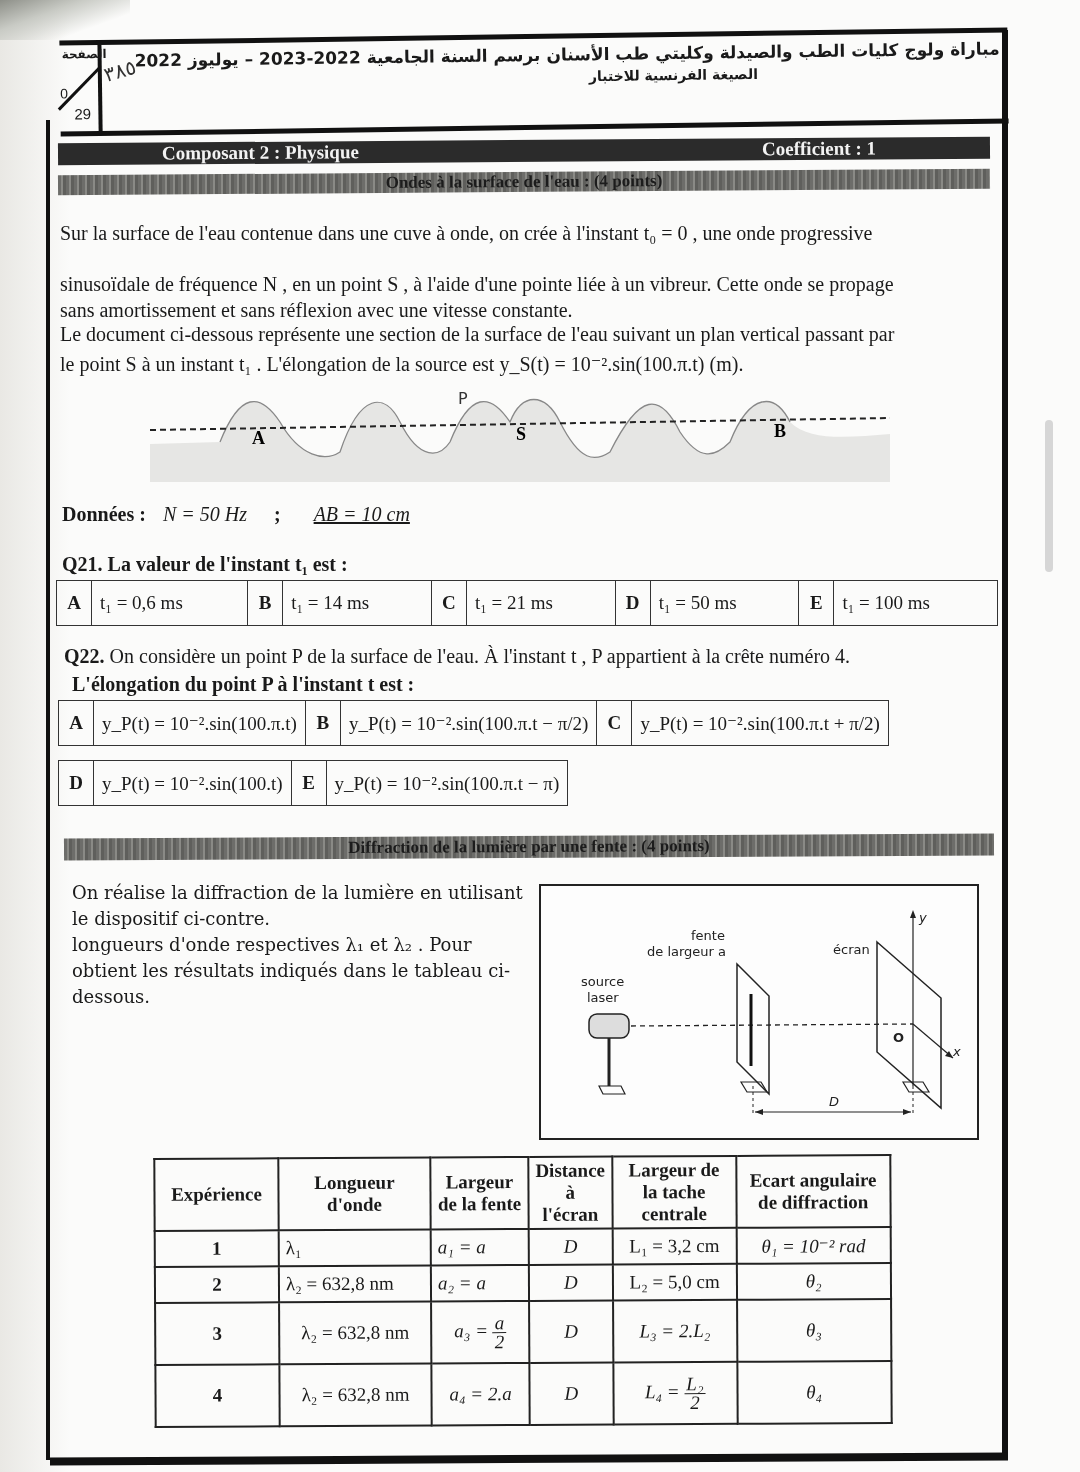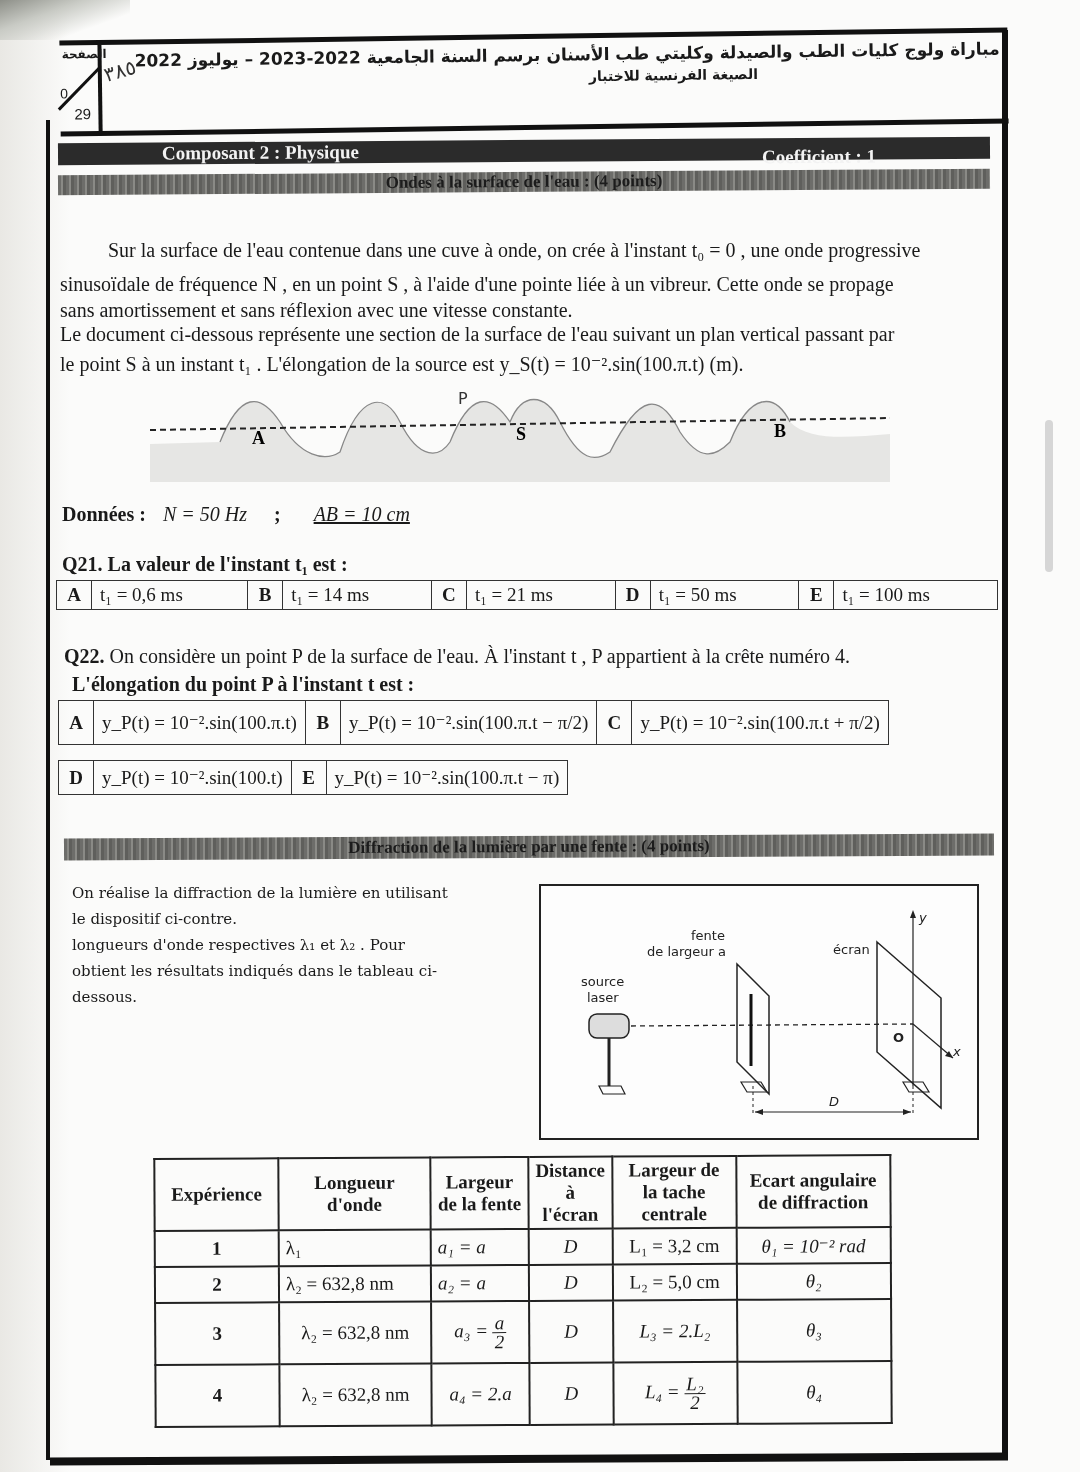--- a/index.html
+++ b/index.html
@@ -29,36 +29,36 @@
   .header-cell .cellz { position:absolute; left:0px; top:40px; font-family:"Liberation Sans",sans-serif; font-size:14px; }
   .header-cell .cellar { position:absolute; left:2px; top:2px; font-family:"DejaVu Sans",sans-serif; font-size:12px; font-weight:bold; direction:rtl; }
   .hand-note { position:absolute; left:44px; top:14px; font-family:"DejaVu Sans",sans-serif; font-size:20px; color:#333; transform:rotate(-15deg); }
   .header-title { position:absolute; right:8px; top:6px; font-family:"DejaVu Sans",sans-serif; font-weight:bold; font-size:17px; direction:rtl; white-space:nowrap; }
   .header-sub { position:absolute; right:250px; top:30px; font-family:"DejaVu Sans",sans-serif; font-weight:bold; font-size:14px; direction:rtl; }
 
   
   .banner-dark { position:absolute; left:58px; top:140px; width:932px; height:22px; background:#2b2b2b;
     color:#f2f2f2; font-weight:bold; font-size:19px; transform:rotate(-0.4deg); }
   .banner-dark .l { position:absolute; left:104px; top:0; }
-  .banner-dark .r { position:absolute; right:114px; top:8px; }
+  .banner-dark .r { position:absolute; right:114px; top:0; }
   .banner-gray { position:absolute; background:repeating-linear-gradient(90deg,#6d6d6a 0 3px,#8a8a86 3px 5px,#5f5f5c 5px 8px);
     color:#1c1c1c; font-weight:bold; font-size:17px; text-align:center; }
   .banner-1 { left:58px; top:172px; width:932px; height:20px; transform:rotate(-0.4deg); line-height:20px; }
   .banner-2 { left:64px; top:836px; width:930px; height:22px; transform:rotate(-0.3deg); line-height:22px; }
 
   .para { position:absolute; font-size:20px; line-height:28px; white-space:nowrap; }
   .it { font-style:italic; }
   .b { font-weight:bold; }
 
   
   .wave-fig { position:absolute; left:150px; top:382px; width:740px; height:100px; }
 
   
   table.ans { position:absolute; border-collapse:collapse; font-size:19px; background:transparent; }
-  table.ans td { border:1px solid #333; padding:0 8px; height:28px; white-space:nowrap; }
+  table.ans td { border:1px solid #333; padding:8px 8px; height:28px; white-space:nowrap; }
   table.ans td.lab { font-weight:bold; text-align:center; width:22px; padding:0 6px; }
 
   
   .diagram { position:absolute; left:539px; top:884px; width:436px; height:252px; border:2px solid #222; background:#fdfdfd; }
 
   
   table.data { position:absolute; left:154px; top:1156px; border-collapse:collapse; font-size:19px; transform:rotate(-0.3deg); }
   table.data th, table.data td { border:2px solid #222; text-align:center; padding:2px 6px; }
   table.data th { font-weight:bold; line-height:22px; }
   table.data td { height:30px; }
@@ -92,21 +92,21 @@
   <div class="header-sub">الصيغة الفرنسية للاختبار</div>
 </div>
 
 <div class="banner-dark">
   <span class="l">Composant 2 : Physique</span>
   <span class="r">Coefficient : 1</span>
 </div>
 
 <div class="banner-gray banner-1">Ondes à la surface de l'eau : (4 points)</div>
 
-<div class="para" style="left:60px; top:236px;margin-left:48px;">Sur la surface de l'eau contenue dans une cuve à onde, on crée à l'instant t₀ = 0 , une onde progressive</div>
+<div class="para" style="left:60px; top:219px;">Sur la surface de l'eau contenue dans une cuve à onde, on crée à l'instant t₀ = 0 , une onde progressive</div>
 <div class="para" style="left:60px; top:270px;">sinusoïdale de fréquence N , en un point S , à l'aide d'une pointe liée à un vibreur. Cette onde se propage</div>
 <div class="para" style="left:60px; top:296px;">sans amortissement et sans réflexion avec une vitesse constante.</div>
 <div class="para" style="left:60px; top:320px;">Le document ci-dessous représente une section de la surface de l'eau suivant un plan vertical passant par</div>
 <div class="para" style="left:60px; top:350px;">le point S  à un instant t₁ . L'élongation de la source est y_S(t) = 10⁻².sin(100.π.t)   (m).</div>
 
 <svg class="wave-fig" viewBox="0 0 740 100">
   <path d="M0,62 L70,60 C90,10 110,10 130,40 C150,75 175,80 190,70 C210,10 235,10 250,40 C270,80 290,75 300,60 C320,10 340,10 360,40 C372,10 395,10 410,40 C430,80 445,80 460,70 C490,10 510,10 530,50 C550,80 565,75 580,60 C600,10 625,10 640,40 C660,60 700,55 740,52 L740,100 L0,100 Z" fill="#e6e6e4"></path>
   <path d="M70,60 C90,10 110,10 130,40 C150,75 175,80 190,70 C210,10 235,10 250,40 C270,80 290,75 300,60 C320,10 340,10 360,40 C372,10 395,10 410,40 C430,80 445,80 460,70 C490,10 510,10 530,50 C550,80 565,75 580,60 C600,10 625,10 640,40" fill="none" stroke="#888" stroke-width="1.3"></path>
   <line x1="0" y1="48" x2="740" y2="36" stroke="#222" stroke-width="2" stroke-dasharray="6,4"></line>
   <text x="102" y="62" font-family="Liberation Serif, serif" font-weight="bold" font-size="18">A</text>
@@ -163,21 +163,21 @@
     <td class="lab">D</td>
     <td>y_P(t) = 10⁻².sin(100.t)</td>
     <td class="lab">E</td>
     <td>y_P(t) = 10⁻².sin(100.π.t − π)</td>
   </tr>
 </tbody>
   </table>
 
 <div class="banner-gray banner-2">Diffraction de la lumière par une fente : (4 points)</div>
 
-<div style="position:absolute; left:72px; top:880px; font-family:'DejaVu Serif',serif; font-size:15px; line-height:26px; white-space:nowrap;">
+<div style="position:absolute; left:72px; top:880px; font-family:'DejaVu Serif',serif; font-size:18px; line-height:26px; white-space:nowrap;">
   <div>On réalise la diffraction de la lumière en utilisant</div>
   <div>le dispositif ci-contre.</div>
   <div>longueurs d'onde respectives λ₁ et λ₂ . Pour</div>
   <div>obtient les résultats indiqués dans le tableau ci-</div>
   <div>dessous.</div>
 </div>
 
 <div class="diagram">
   <svg width="436" height="252" viewBox="0 0 436 252">
 

